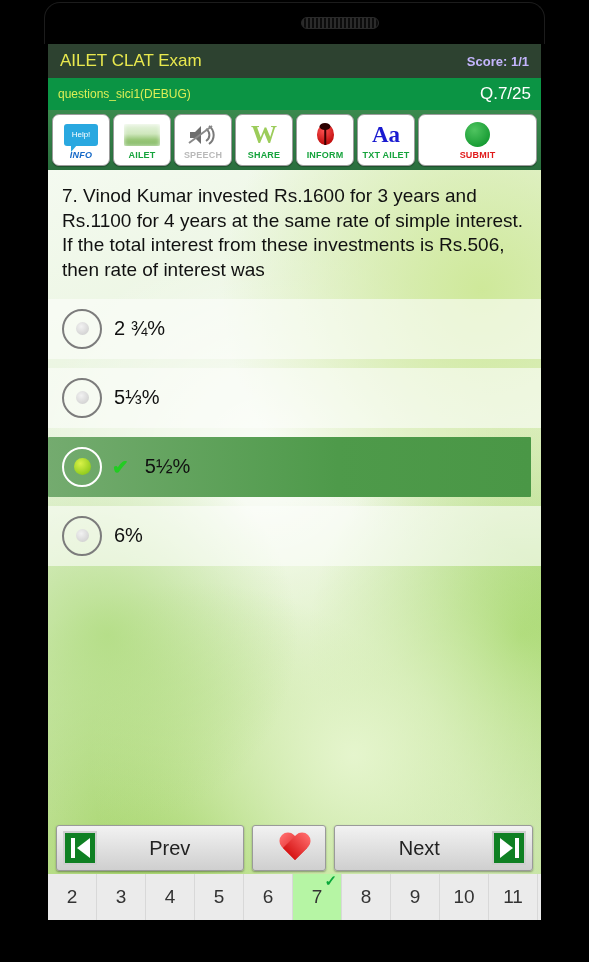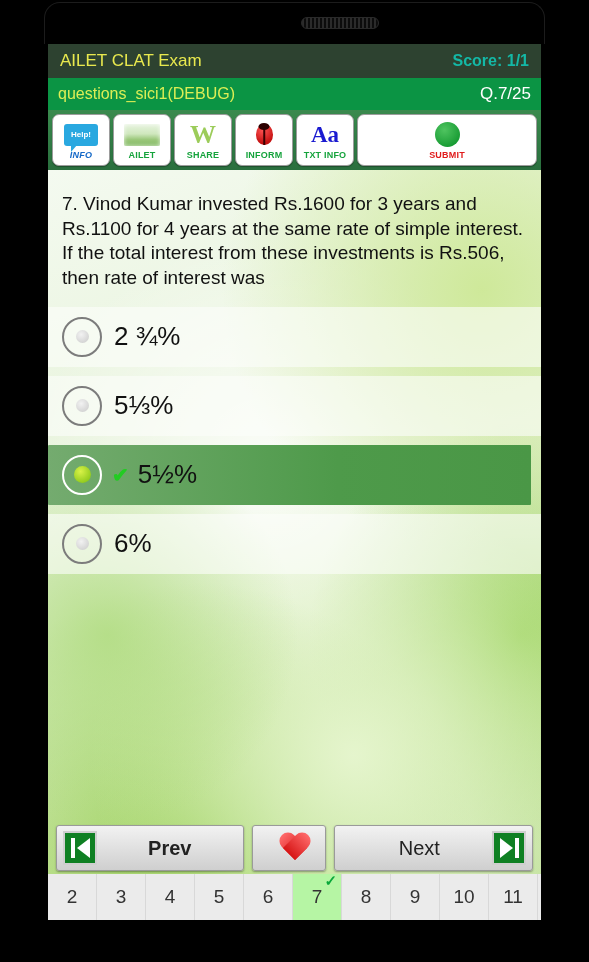--- a/index.html
+++ b/index.html
@@ -16,42 +16,42 @@
      background-image:repeating-linear-gradient(90deg,#2b2b2b 0 2px,#0c0c0c 2px 4px);}
   .bezel-bottom{position:absolute;left:40px;top:920px;width:509px;height:40px;background:#000;}
 
   
   #screen{position:absolute;left:48px;top:44px;width:493px;height:876px;overflow:hidden;background:#eef5e6;}
 
   
   .hdr1{height:34px;background:#2d4230;display:flex;align-items:center;
         justify-content:space-between;padding:0 12px;box-sizing:border-box;}
   .hdr1 .app{color:#e8e84e;font-size:17px;}
-  .hdr1 .score{color:#14b8a6;font-size:16px;font-weight:bold;}
+  .hdr1 .score{color:#c4b5fd;font-size:13px;font-weight:bold;}
   .hdr2{height:32px;background:#0b9444;display:flex;align-items:center;
         justify-content:space-between;padding:0 10px;box-sizing:border-box;}
-  .hdr2 .file{color:#dcee55;font-size:16px;}
+  .hdr2 .file{color:#dcee55;font-size:12px;}
   .hdr2 .qno{color:#ffffff;font-size:17px;}
 
   
   .toolbar{height:60px;background:#2f7d46;
     background-image:linear-gradient(180deg,#3a8a4e,#2a6f3e);
     display:flex;align-items:center;padding:3px 4px;box-sizing:border-box;gap:3px;}
   .tbtn{flex:0 0 auto;width:58px;height:52px;background:#fff;border:1px solid #9c9c9c;
      border-radius:7px;display:flex;flex-direction:column;align-items:center;
      justify-content:center;box-sizing:border-box;box-shadow:0 1px 1px rgba(0,0,0,.3);}
   .tbtn.wide{flex:1 1 auto;width:auto;}
   .tbtn .glyph{height:28px;display:flex;align-items:center;justify-content:center;}
   .tbtn .lbl{font-size:9px;font-weight:bold;letter-spacing:.2px;margin-top:1px;}
   .lbl.blue{color:#1569c7;font-style:italic;} .lbl.green{color:#15a33c;} .lbl.grey{color:#b9b9b9;}
   .lbl.red{color:#e01b1b;}
 
   .help-bubble{width:34px;height:22px;background:#29a8e0;border-radius:3px;position:relative;
      display:flex;align-items:center;justify-content:center;}
-  .help-bubble span{color:#fff;font-size:8px;font-weight:bold;}
+  .help-bubble span{color:#fff;font-size:8px;font-weight:normal;}
   .help-bubble:after{content:"";position:absolute;left:7px;bottom:-6px;border-width:7px 6px 0 0;
      border-style:solid;border-color:#29a8e0 transparent transparent transparent;}
   .theme-thumb{width:36px;height:22px;border-radius:2px;
      background:linear-gradient(180deg,#e8f4e0 0%,#cfe7bd 45%,#9cc87c 70%,#7fb85f 100%);
      box-shadow:inset 0 0 4px rgba(255,255,255,.8);}
   .ladybug{width:17px;height:21px;border-radius:50% 50% 48% 48%;
      background:radial-gradient(circle at 40% 30%,#ff5252,#c41111 70%);position:relative;}
   .ladybug:before{content:"";position:absolute;left:50%;top:2px;width:1.5px;height:19px;
      background:#3a0000;transform:translateX(-50%);}
   .ladybug:after{content:"";position:absolute;left:50%;top:-1px;width:11px;height:7px;
@@ -65,46 +65,46 @@
      background-image:
        radial-gradient(circle at 88% 16%, rgba(205,232,150,.95) 0%, rgba(205,232,150,0) 34%),
        radial-gradient(circle at 12% 62%, rgba(176,220,128,.85) 0%, rgba(176,220,128,0) 30%),
        radial-gradient(circle at 62% 78%, rgba(231,246,208,.95) 0%, rgba(231,246,208,0) 40%),
        radial-gradient(circle at 96% 62%, rgba(158,212,96,.9) 0%, rgba(158,212,96,0) 32%),
        radial-gradient(circle at 30% 92%, rgba(150,206,82,.9) 0%, rgba(150,206,82,0) 36%),
        radial-gradient(circle at 45% 40%, rgba(255,255,255,.85) 0%, rgba(255,255,255,0) 45%),
        linear-gradient(160deg,#f4faf0 0%, #e3f1d4 45%, #cfe8ae 75%, #bfe09a 100%);
      overflow:hidden;}
 
-  .qtext{padding:22px 14px 6px 14px;font-size:19px;line-height:1.3;color:#111;
+  .qtext{padding:14px 14px 6px 14px;font-size:19px;line-height:1.3;color:#111;
      font-family:"Liberation Sans",sans-serif;}
 
   .options{margin-top:10px;}
   .opt{height:60px;display:flex;align-items:center;padding-left:14px;box-sizing:border-box;
      position:relative;}
   .opt.plain{background:rgba(252,253,250,.62);margin-bottom:9px;}
   .opt.selected{margin:0 10px 9px 0;background:linear-gradient(90deg,#74ab6f,#4e9a4a 60%,#4a9746);
      border-radius:1px;}
   .radio{width:36px;height:36px;border-radius:50%;border:2px solid #7c7c7c;
      display:flex;align-items:center;justify-content:center;flex:0 0 auto;background:transparent;}
   .radio .inner{width:13px;height:13px;border-radius:50%;
      background:radial-gradient(circle at 40% 35%,#f2f2f2,#c9c9c9);}
   .radio.on{border-color:#ffffff;}
   .radio.on .inner{width:17px;height:17px;background:radial-gradient(circle at 38% 32%,#d9f248,#8cc81a 80%);}
   .opt .tick{color:#22cc22;font-size:20px;font-weight:bold;margin-left:10px;line-height:1;}
-  .opt .otext{font-size:26px;color:#111;margin-left:12px;}
-  .opt.selected .otext{margin-left:9px;}
+  .opt .otext{font-size:20px;color:#111;margin-left:12px;}
+  .opt.selected .otext{margin-left:16px;}
 
   
   .navbar{position:absolute;left:0;bottom:46px;width:100%;height:52px;
      display:flex;align-items:center;padding:0 8px;box-sizing:border-box;gap:8px;}
   .navbtn{height:46px;background:linear-gradient(180deg,#f2f2f2,#cfcfcf);
      border:1px solid #9a9a9a;border-radius:3px;display:flex;align-items:center;
      box-sizing:border-box;box-shadow:0 1px 2px rgba(0,0,0,.35);padding-left:12px;}
-  .navbtn.prev{flex:1 1 0;justify-content:space-between;padding-left:6px;font-weight:bold;}
+  .navbtn.prev{flex:1 1 0;justify-content:space-between;padding-left:6px;}
   .navbtn.next{flex:1 1 0;justify-content:flex-end;padding-right:6px;}
   .navbtn.fav{flex:0 0 74px;justify-content:center;}
   .navbtn .cap{flex:1;text-align:center;font-size:20px;color:#222;}
   .skip{width:34px;height:34px;background:#0f8023;border:2px solid #cfcfcf;
      display:flex;align-items:center;justify-content:center;box-sizing:border-box;}
   .skip .tri{width:0;height:0;border-style:solid;}
   .skip.left .tri{border-width:10px 13px 10px 0;border-color:transparent #fff transparent transparent;}
   .skip.right .tri{border-width:10px 0 10px 13px;border-color:transparent transparent transparent #fff;}
   .skip .bar{width:4px;height:20px;background:#fff;}
   .skip.left .bar{margin-right:2px;} .skip.right .bar{margin-left:2px;}
@@ -156,40 +156,51 @@
         <div class="lbl blue">INFO</div>
       </div>
 
       <div class="tbtn">
         <div class="glyph">
           <div class="theme-thumb"></div>
         </div>
         <div class="lbl green">AILET</div>
       </div>
 
+      <div class="tbtn">
+        <div class="glyph">
+          <svg width="30" height="24" viewBox="0 0 30 24">
+            <polygon points="2,9 7,9 13,3 13,21 7,15 2,15" fill="#6e6e6e"></polygon>
+            <path d="M18 6 a7 7 0 0 1 0 12" stroke="#7a7a7a" stroke-width="2" fill="none"></path>
+            <path d="M21 3 a11 11 0 0 1 0 18" stroke="#7a7a7a" stroke-width="2" fill="none"></path>
+            <line x1="1" y1="20" x2="24" y2="3" stroke="#8a8a8a" stroke-width="2"></line>
+          </svg>
+        </div>
+        <div class="lbl grey">SPEECH</div>
+      </div>
 
       <div class="tbtn">
         <div class="glyph">
           <span style="font-size:26px;font-weight:bold;color:#9ccc5a;font-family:'Liberation Serif',serif;line-height:1;">W</span>
         </div>
         <div class="lbl green">SHARE</div>
       </div>
 
       <div class="tbtn">
         <div class="glyph">
           <div class="ladybug"></div>
         </div>
         <div class="lbl green">INFORM</div>
       </div>
 
       <div class="tbtn">
         <div class="glyph">
           <span style="font-size:23px;font-weight:bold;color:#1a1ad0;font-family:'Liberation Serif',serif;line-height:1;">Aa</span>
         </div>
-        <div class="lbl green">TXT INFO</div>
+        <div class="lbl green">TXT AILET</div>
       </div>
 
       <div class="tbtn wide">
         <div class="glyph">
           <div class="dot-green"></div>
         </div>
         <div class="lbl red">SUBMIT</div>
       </div>
 
     </div>

